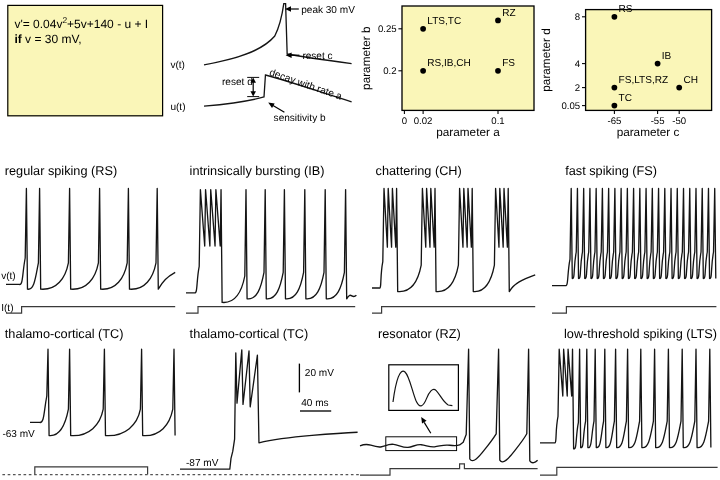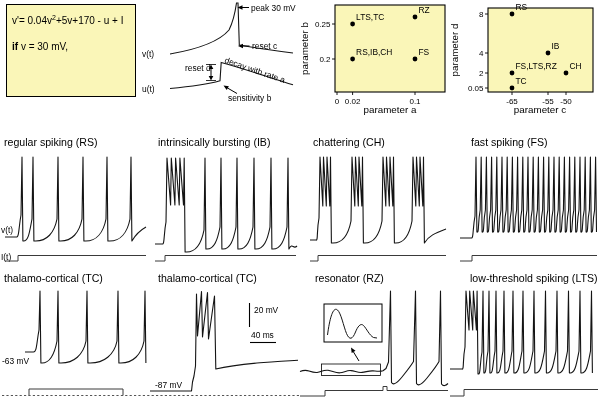--- a/index.html
+++ b/index.html
@@ -1,35 +1,35 @@
 <!DOCTYPE html>
 <html><head>
 <meta charset="utf-8">
 <style>
   html,body{margin:0;padding:0;background:#fff;}
   .stage{position:relative;width:600px;height:400px;background:#fff;overflow:hidden;
          font-family:"Liberation Sans",sans-serif;color:#000;}
   .eqbox{position:absolute;left:6px;top:4px;width:130px;height:93px;border:1.6px solid #000;
          box-sizing:border-box;padding:7px 3px 0 5px;font-size:10px;line-height:12.5px;white-space:nowrap;}
-  .eqline.gap{margin-top:13px;}
+  .eqline.gap{}
   sup{font-size:7px;}
   b{font-weight:bold;}
   svg{position:absolute;left:0;top:0;}
   svg text{font-family:"Liberation Sans",sans-serif;fill:#000;}
   .ptitle{font-size:10.6px;}
   .small{font-size:8.4px;}
   .axis{font-size:9.8px;}
 </style>
 </head>
 <body>
 
 <div class="stage">
 
   <div class="eqbox" style="background: rgb(250, 246, 184);">
-    <div class="eqline"><span>v'= 0.04v</span><sup>2</sup><span>+5v+170 - u + I</span></div>
+    <div class="eqline"><span>v'= 0.04v</span><sup>2</sup><span>+5v+140 - u + I</span></div>
     <div class="eqline gap"><b>if</b><span> v = 30 mV,</span></div>
   </div>
 
   <svg width="600" height="400" viewBox="0 0 600 400">
 
     <g>
       <path d="M170,54 C196,49.5 218,43 229,30 C233.5,21 235.5,10 236.5,3 L238,3 L239.3,45 C252,47.5 272,50.2 293,53" fill="none" stroke="#141414" stroke-width="1.1"></path>
       <path d="M170,88.5 C192,86.5 207,84.5 220,80.8 L221.2,62.5 C242,68 268,77 293,84.8" fill="none" stroke="#141414" stroke-width="1.1"></path>
       <line x1="241.5" y1="7.5" x2="249" y2="7.5" stroke="#000" stroke-width="1"></line>
       <polygon points="237.5,7.5 242.5,5.2 242.5,9.8" fill="#000"></polygon>

